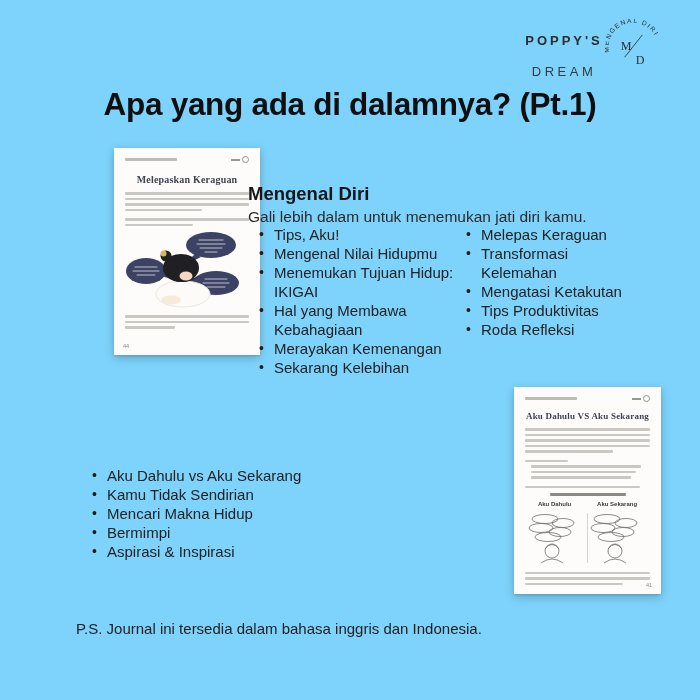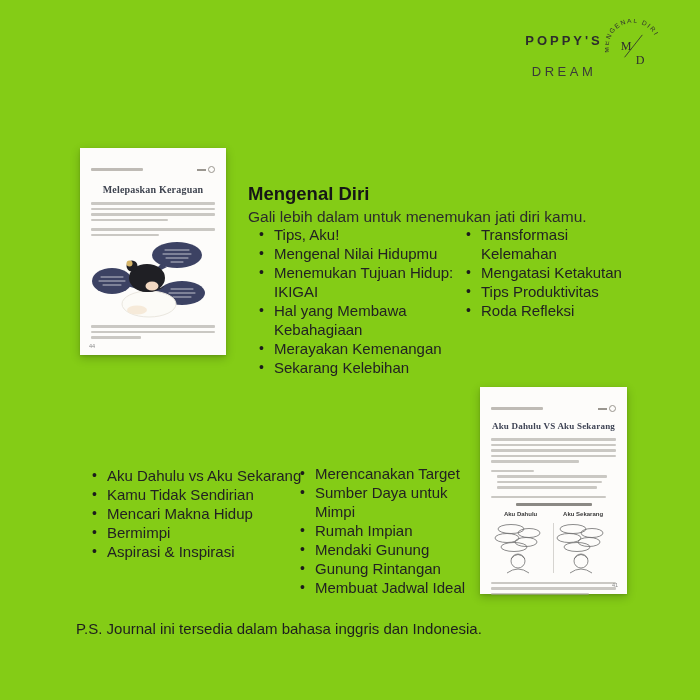--- a/index.html
+++ b/index.html
@@ -1,18 +1,18 @@
 <!DOCTYPE html>
 <html><head>
 <meta charset="utf-8">
 <style>
   html,body{margin:0;padding:0;}
   .canvas{
     position:relative;width:700px;height:700px;overflow:hidden;
-    background:#84cc16;color:#1c1c1c;
+    background:#7dd3fc;color:#1c1c1c;
     font-family:"Liberation Sans", sans-serif;
   }
   
   .brand-text{position:absolute;left:524px;top:33px;width:80px;text-align:center;color:#2d2d2d;}
   .brand-line1{font-size:13px;font-weight:bold;letter-spacing:3px;}
   .brand-line2{font-size:13px;font-weight:500;letter-spacing:3.5px;margin-top:16px;color:#3a3a3a;}
   .brand-badge{position:absolute;left:605px;top:19px;}
   
   .page-title{
     position:absolute;left:0;top:86px;width:100%;text-align:center;
@@ -30,21 +30,21 @@
   #th-col2{left:299px;top:464px;width:180px;}
   #md-heading{left:248px;top:183px;}
   #md-subtitle{left:248px;top:206px;width:420px;}
   #th-heading{left:81px;top:401px;}
   #th-subtitle{left:81px;top:426px;width:295px;}
   
   .footnote{position:absolute;left:76px;top:620px;font-size:15px;color:#1e1e1e;}
   
   .journal-page{
     position:absolute;background:#fdfcfa;box-shadow:0 3px 9px rgba(0,0,0,0.22), 0 1px 2px rgba(0,0,0,0.12);
-    box-sizing:border-box;padding:18px 11px;
+    box-sizing:border-box;padding:8px 11px;margin-left:34px;
   }
   #thumb1{left:80px;top:148px;width:146px;height:207px;}
   #thumb2{left:480px;top:387px;width:147px;height:207px;}
   .page-head{display:flex;justify-content:space-between;align-items:center;height:7px;}
   .ph-bar{height:2.5px;background:#a9a59e;opacity:.75;border-radius:1px;}
   .head-bar{width:52px;}
   .stamp{display:flex;align-items:center;gap:2px;}
   .stamp-bar{width:9px;height:2px;background:#9a968f;}
   .stamp-circle{width:7px;height:7px;border:1px solid #9a968f;border-radius:50%;box-sizing:border-box;}
   .page-serif-title{
@@ -80,20 +80,21 @@
         </defs>
       <text font-size="7" letter-spacing="1.6" fill="#2f2f2f" font-family="Liberation Sans, sans-serif">
         <textPath href="#arcPath" startOffset="10">MENGENAL DIRI</textPath>
       </text>
       <line x1="21" y1="41" x2="40" y2="17" stroke="#2f2f2f" stroke-width="0.9"></line>
       <text x="17" y="33" font-size="13" font-family="Liberation Serif, serif" fill="#2f2f2f">M</text>
       <text x="33" y="48" font-size="13" font-family="Liberation Serif, serif" fill="#2f2f2f">D</text>
     </svg>
   </div>
 
+  <div class="page-title">Apa yang ada di dalamnya? (Pt.1)</div>
 
   <div class="journal-page" id="thumb1">
     <div class="page-head">
       <div class="ph-bar head-bar"></div>
       <div class="stamp">
         <span class="stamp-bar"></span>
           <span class="stamp-circle"></span>
       </div>
     </div>
     <div class="page-serif-title">Melepaskan Keraguan</div>
@@ -148,40 +149,33 @@
   <div class="section-subtitle" id="md-subtitle">Gali lebih dalam untuk menemukan jati diri kamu.</div>
   <ul class="bullets" id="md-col1">
     <li>Tips, Aku!</li>
     <li>Mengenal Nilai Hidupmu</li>
     <li>Menemukan Tujuan Hidup: IKIGAI</li>
     <li>Hal yang Membawa Kebahagiaan</li>
     <li>Merayakan Kemenangan</li>
     <li>Sekarang Kelebihan</li>
   </ul>
   <ul class="bullets" id="md-col2">
+    <li>Melepas Keraguan</li>
     <li>Transformasi Kelemahan</li>
     <li>Mengatasi Ketakutan</li>
     <li>Tips Produktivitas</li>
     <li>Roda Refleksi</li>
   </ul>
 
   <ul class="bullets" id="th-col1">
     <li>Aku Dahulu vs Aku Sekarang</li>
     <li>Kamu Tidak Sendirian</li>
     <li>Mencari Makna Hidup</li>
     <li>Bermimpi</li>
     <li>Aspirasi &amp; Inspirasi</li>
-  </ul>
-  <ul class="bullets" id="th-col2">
-    <li>Merencanakan Target</li>
-    <li>Sumber Daya untuk Mimpi</li>
-    <li>Rumah Impian</li>
-    <li>Mendaki Gunung</li>
-    <li>Gunung Rintangan</li>
-    <li>Membuat Jadwal Ideal</li>
   </ul>
 
   <div class="journal-page" id="thumb2">
     <div class="page-head">
       <div class="ph-bar head-bar"></div>
       <div class="stamp">
         <span class="stamp-bar"></span>
           <span class="stamp-circle"></span>
       </div>
     </div>

